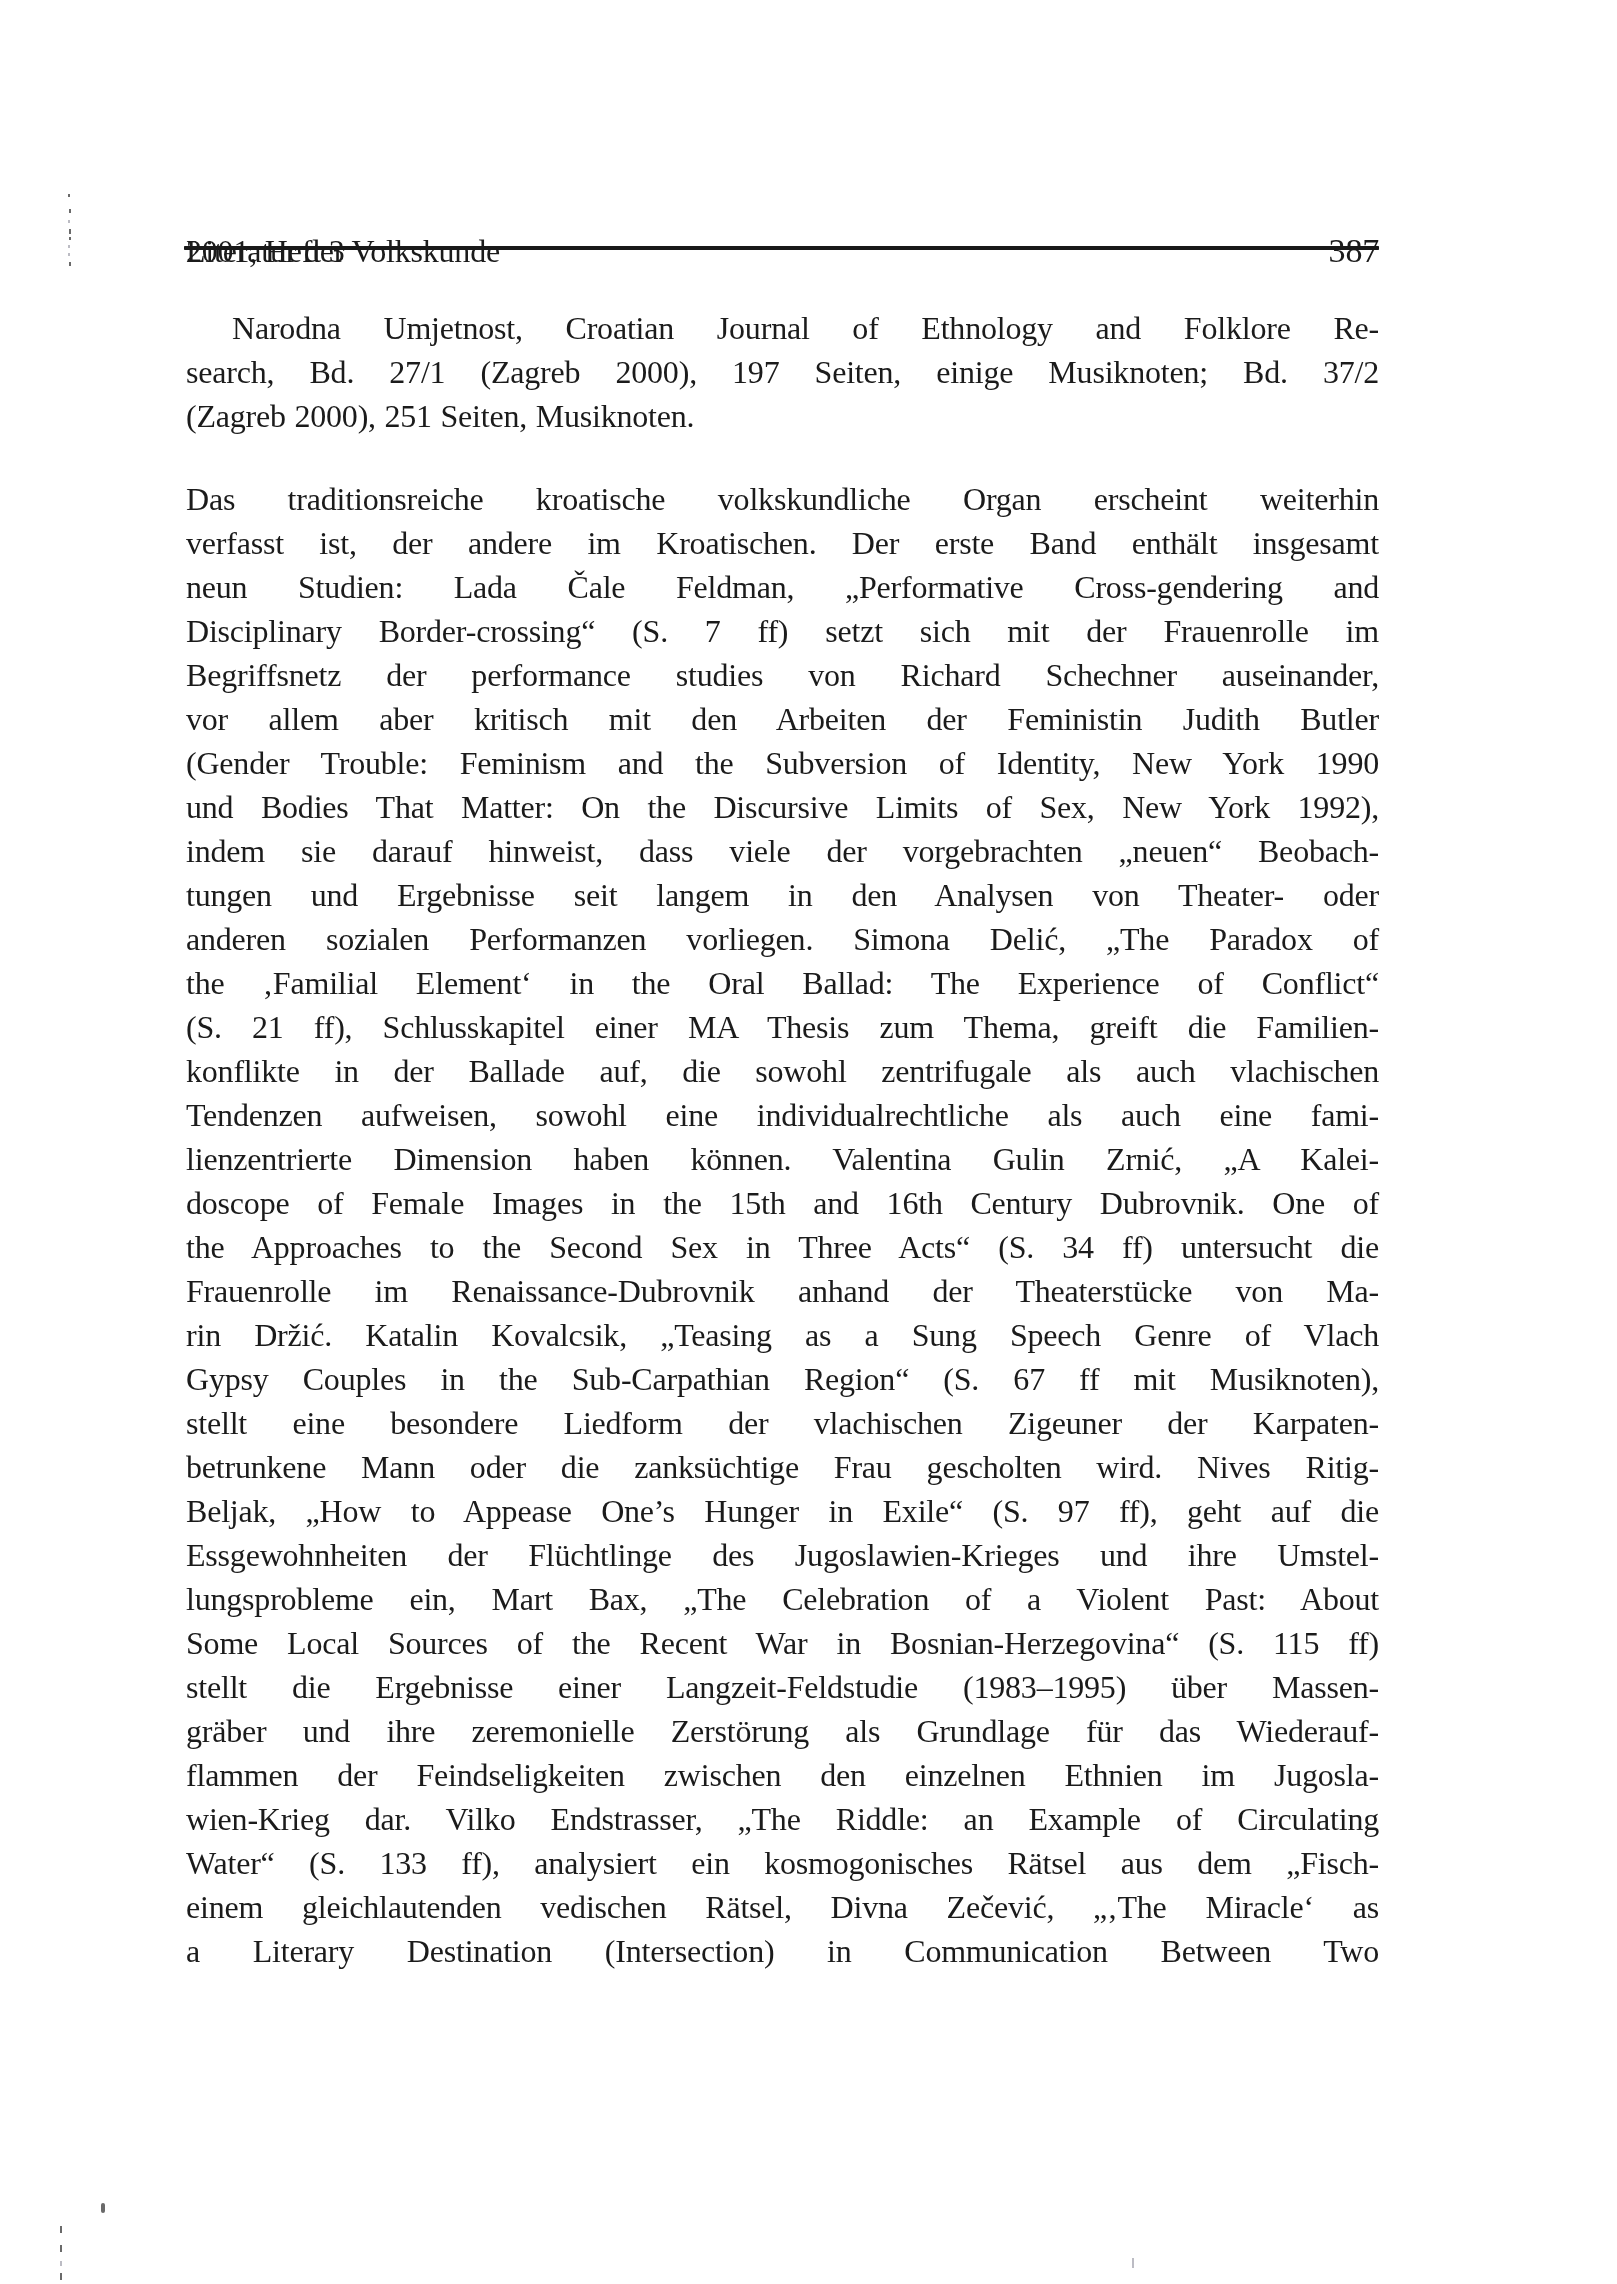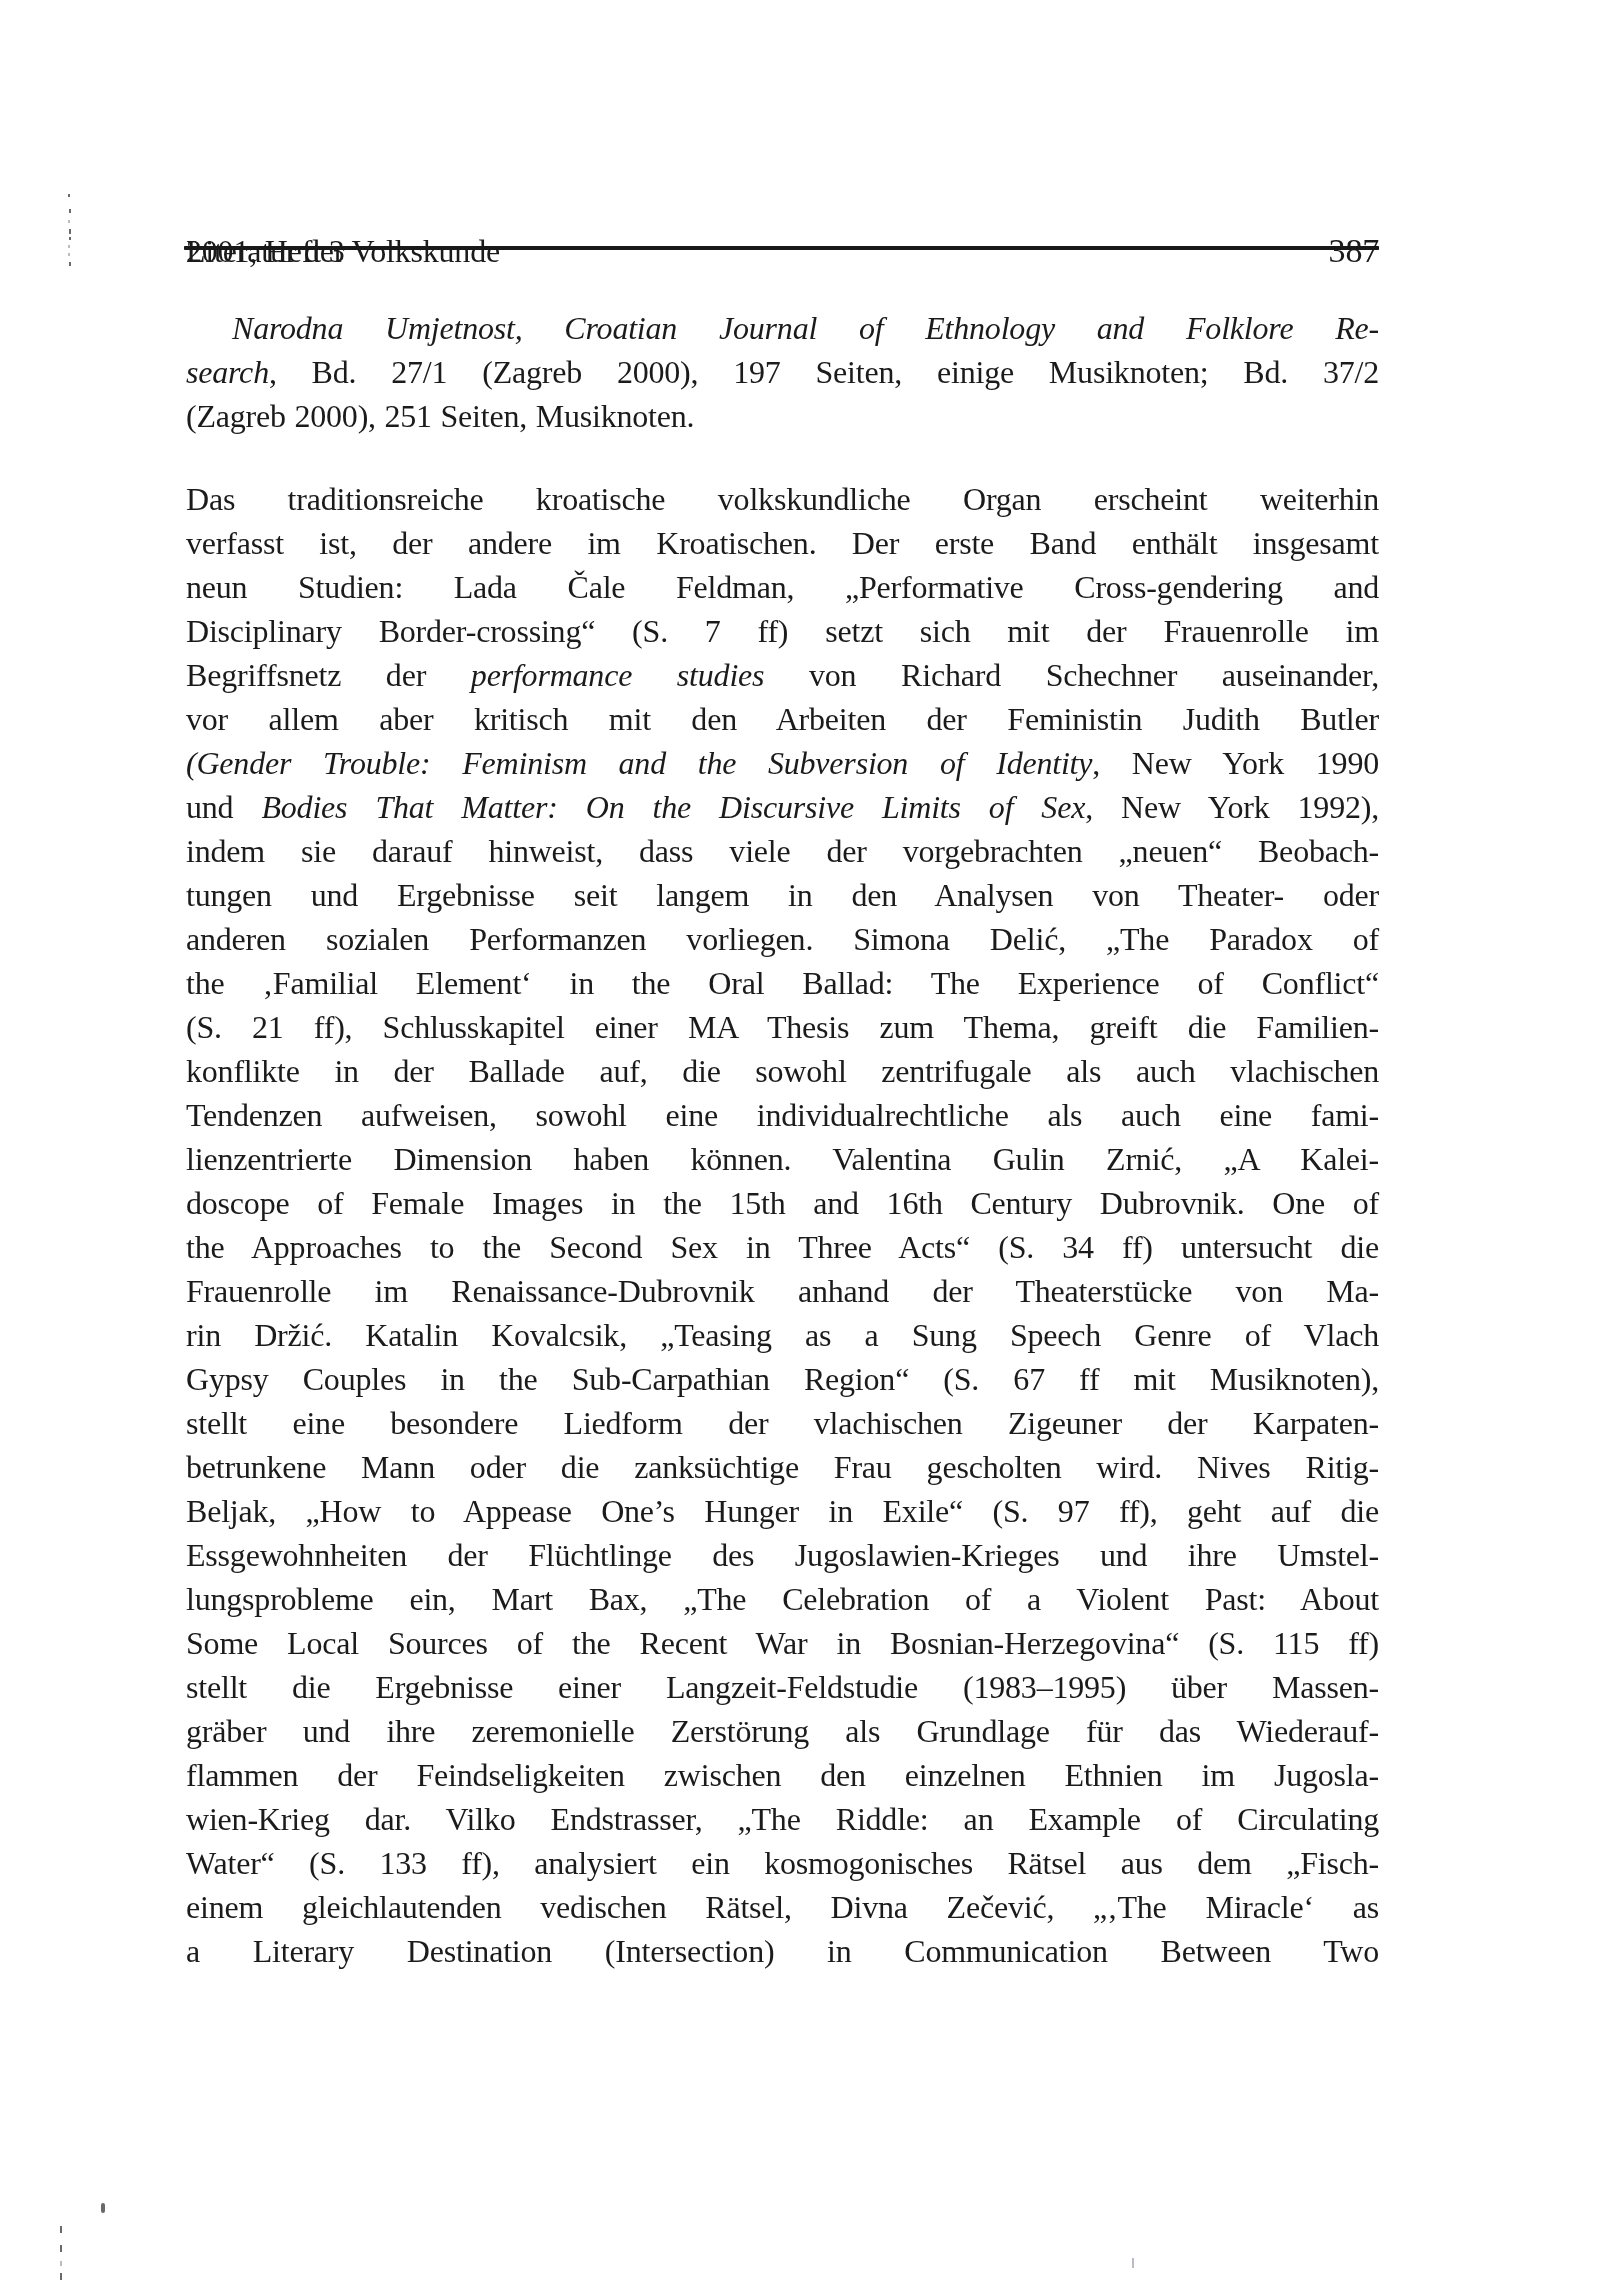--- a/index.html
+++ b/index.html
@@ -36,21 +36,21 @@
   #para-review{top:477px;}
   #para-review .line{height:44px;line-height:44px;}
   .line{
     text-align:justify;
     -moz-text-align-last:justify;
     text-align-last:justify;
     white-space:normal;
   }
   .line.last{text-align-last:left;-moz-text-align-last:left;}
   .line.indent{text-indent:46px;}
-  .it{font-style:italic;}
+  .it{}
 
   
   .artifact{position:absolute;background:#6a6a6a;}
   .artifact.light{background:#bcbcc4;}
   .dotcol-top .artifact{width:2.4px;}
   .dotcol-bottom .artifact{width:2.4px;}
 </style>
 </head>
 <body>
 

